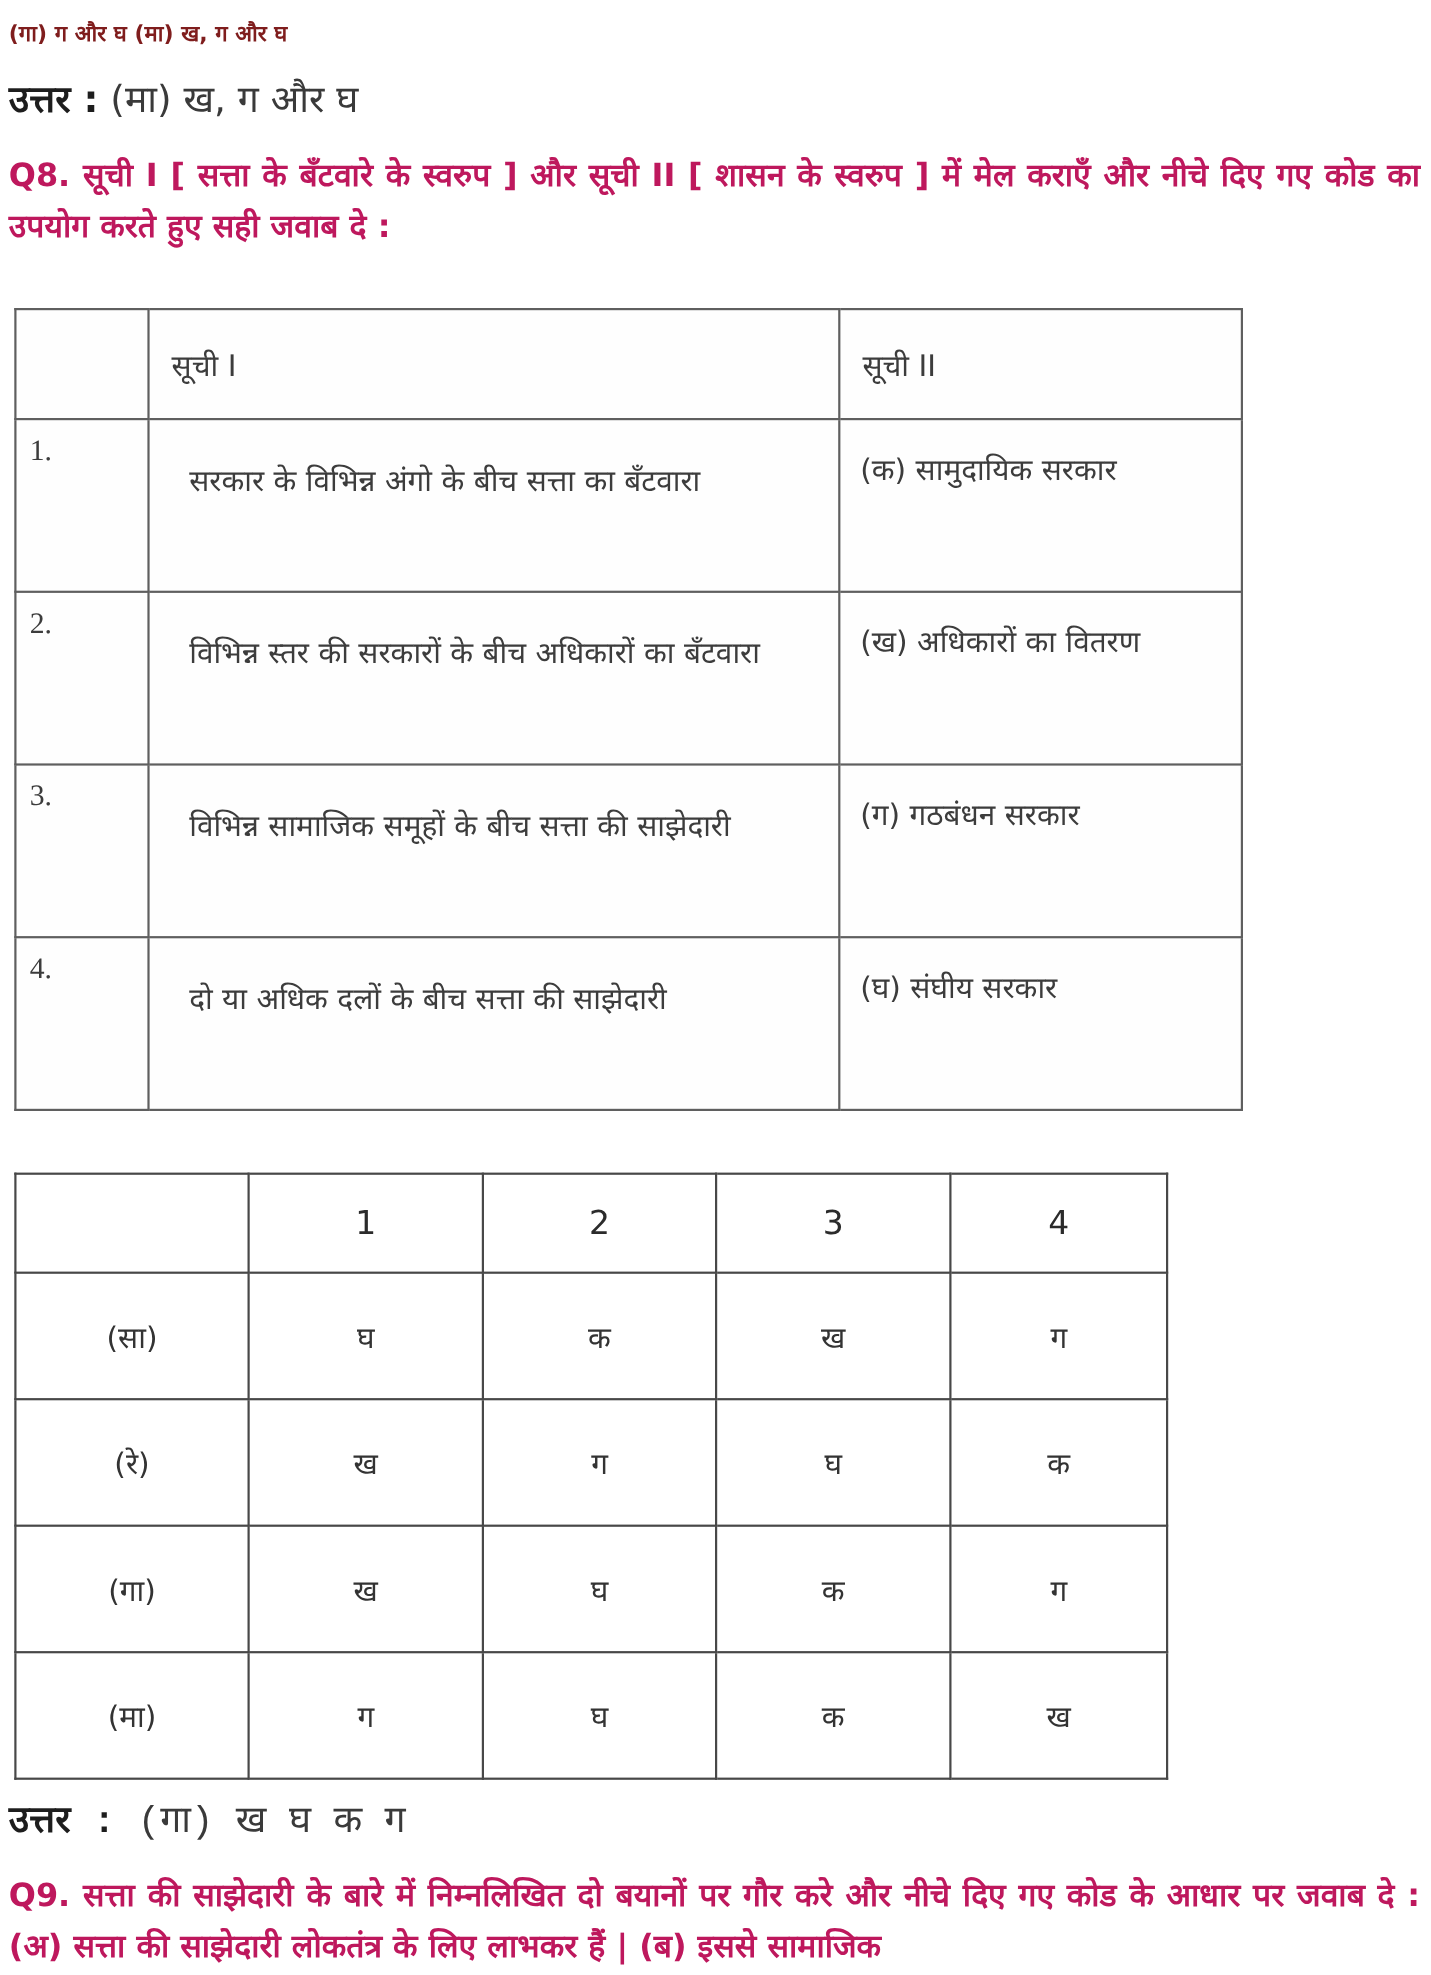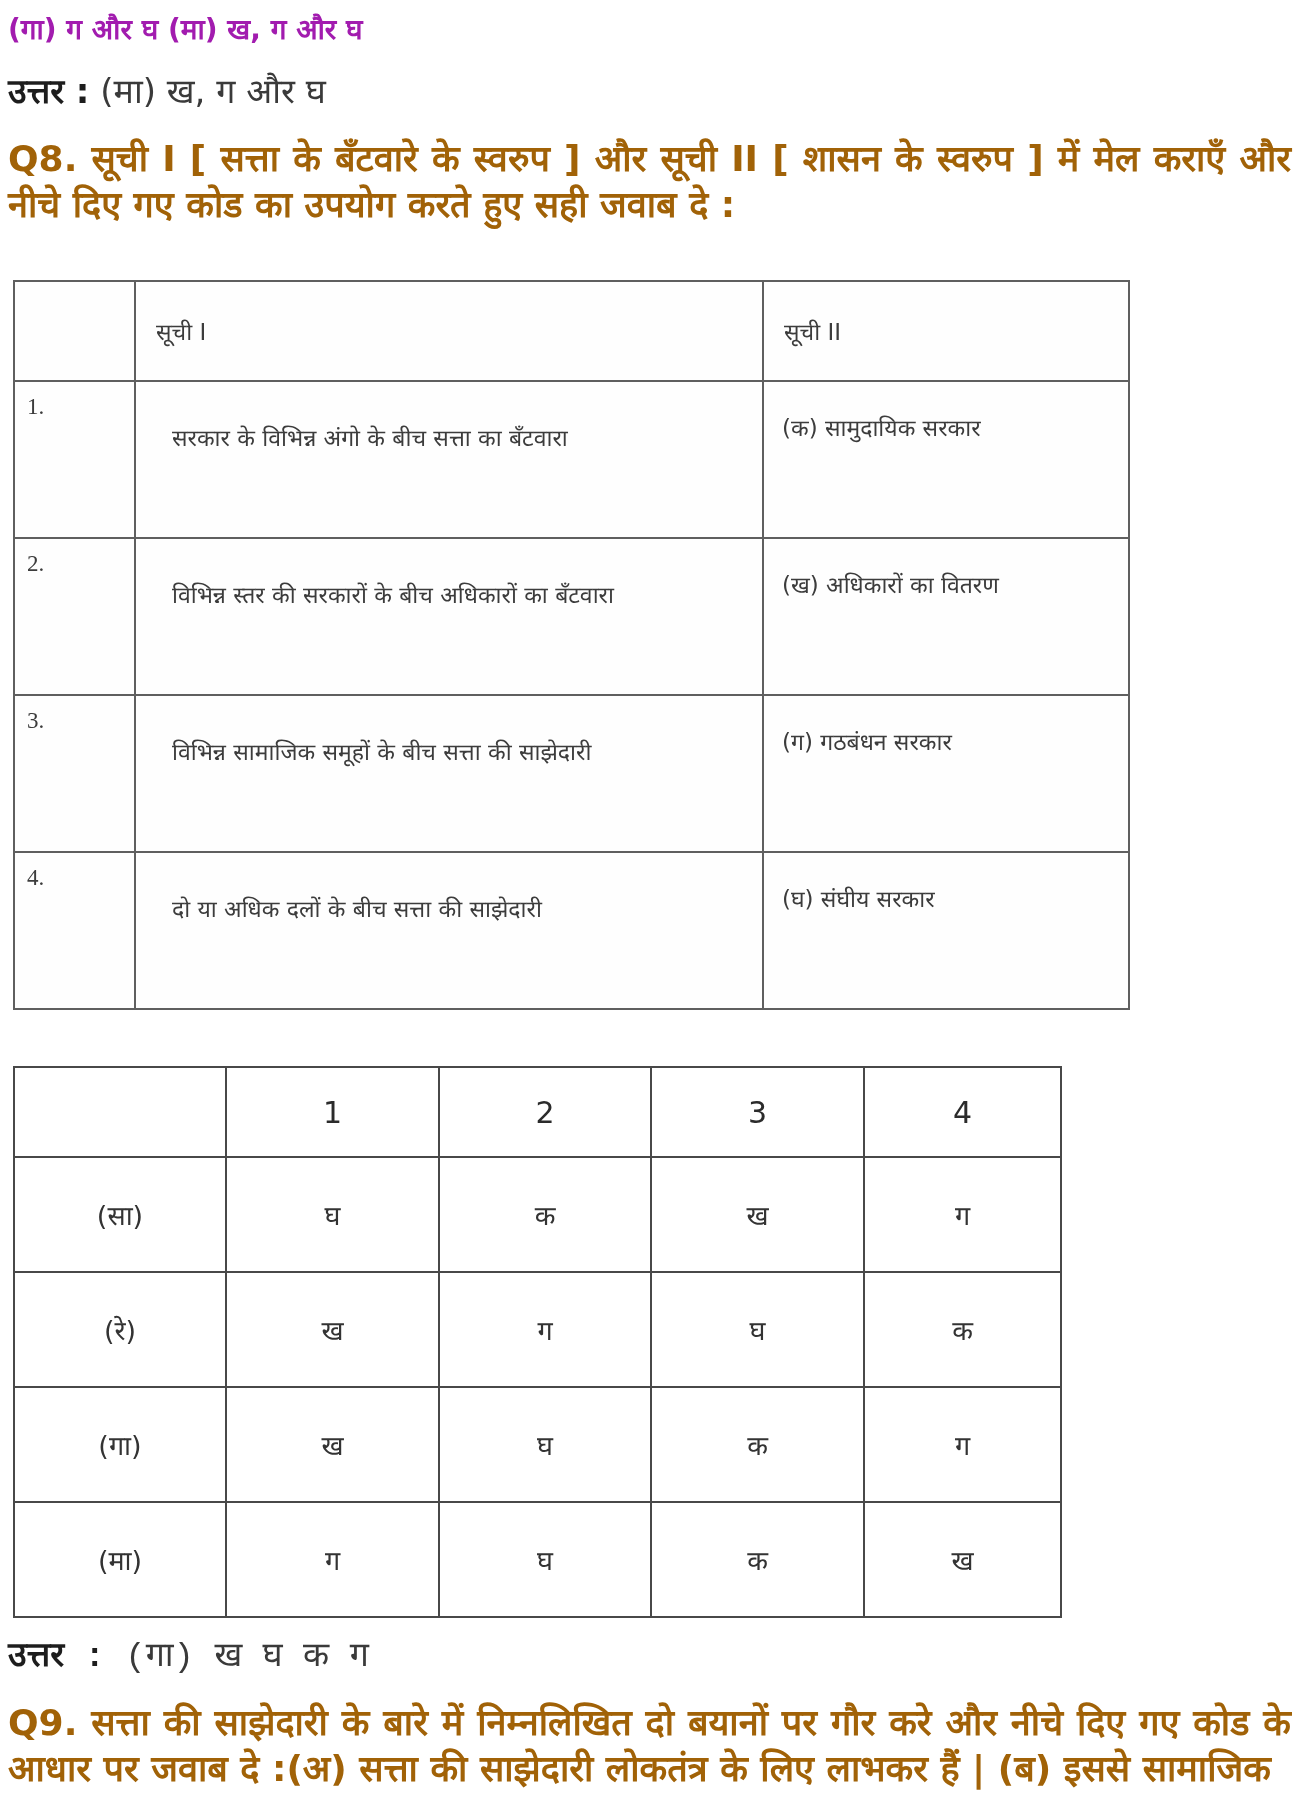--- a/index.html
+++ b/index.html
@@ -12,56 +12,56 @@
     position: relative;
     width: 1301px;
     height: 1795px;
     background: #ffffff;
     overflow: hidden;
     box-sizing: border-box;
     padding: 6px 10px 0 8px;
     color: #222;
   }
   .bold-line {
-    font-size: 28px;
+    font-size: 20px;
     font-weight: bold;
-    color: #a21caf;
+    color: #7f1d1d;
     margin: 4px 0 0 0;
     line-height: 40px;
   }
   .answer-line {
     font-size: 34px;
     color: #3a3a3a;
     margin: 22px 0 0 0;
     line-height: 38px;
   }
   .answer-line .ans-label {
     font-weight: bold;
     color: #1d1d1d;
   }
   .question-para {
-    font-size: 36px;
+    font-size: 29px;
     font-weight: bold;
-    color: #a16207;
+    color: #be185d;
     margin: 26px 0 0 0;
     line-height: 46px;
     text-align: justify;
     width: 1283px;
   }
   
   table.match-table {
     border-collapse: collapse;
     table-layout: fixed;
     width: 1115px;
     margin: 52px 0 0 5px;
     background: #fefefe;
   }
   table.match-table td {
     border: 2px solid #5f5f5f;
-    font-size: 23px;
+    font-size: 27px;
     color: #3c3c3c;
     vertical-align: top;
     box-sizing: border-box;
   }
   table.match-table tr.hdr td {
     height: 100px;
     vertical-align: middle;
   }
   table.match-table tr.row td {
     height: 157px;

